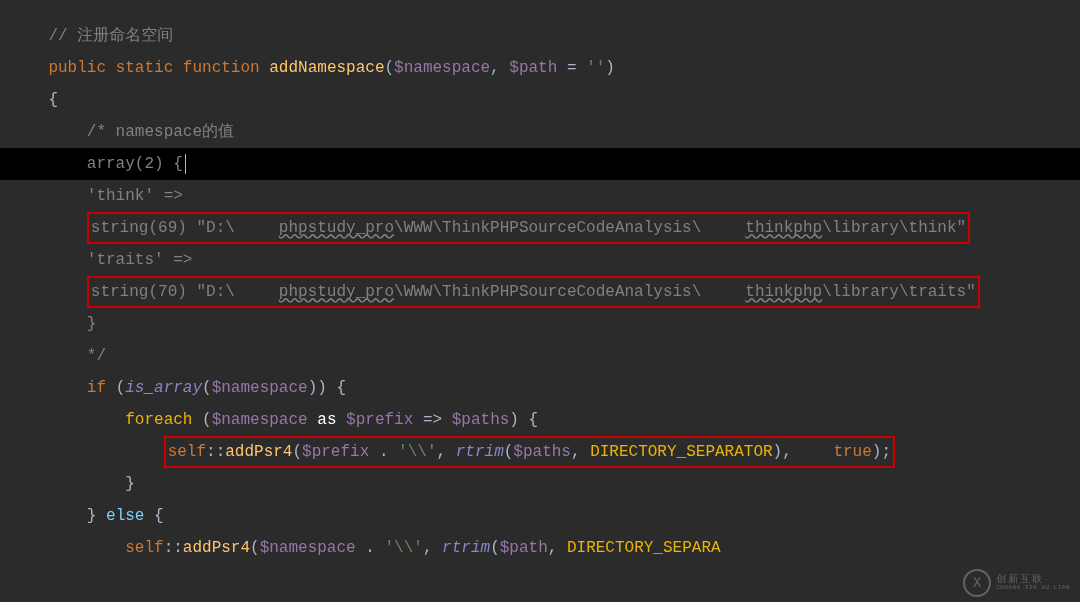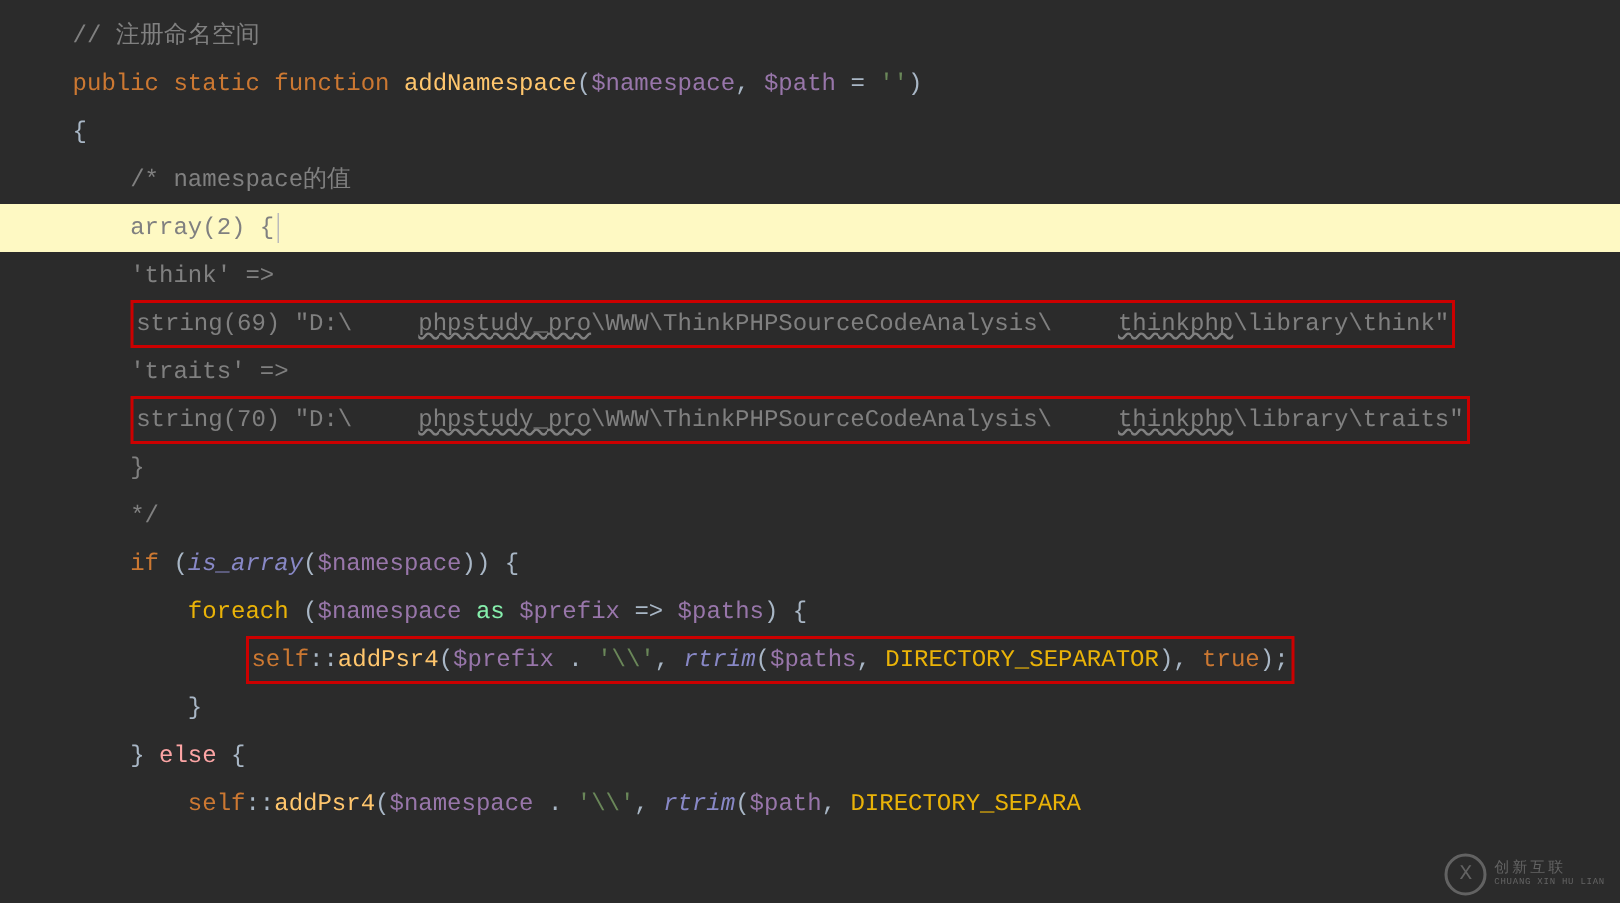--- a/index.html
+++ b/index.html
@@ -11,57 +11,58 @@
       background: #2b2b2b;
       font-family: 'Consolas', 'Monaco', 'Courier New', monospace;
       font-size: 16px;
       color: #a9b7c6;
       width: 1080px;
       height: 602px;
       overflow: hidden;
       position: relative;
     }
     .code-container {
-      padding: 8px 0;
+      padding: 20px 0;
       line-height: 32px;
     }
     .line {
       white-space: pre;
       padding: 0 10px;
     }
     .line-highlighted {
-      background: #fef9c3;
+      background: #000000;
     }
     .comment {
       color: #808080;
     }
     .keyword-public {
       color: #cc7832;
     }
     .keyword-static {
       color: #cc7832;
     }
     .keyword-function {
       color: #cc7832;
       text-align: right;
     }
     .keyword-if {
       color: #cc7832;
     }
     .keyword-else {
-      color: #fca5a5;
+      color: #7dd3fc;
     }
     .keyword-foreach {
       color: #eab308;
     }
     .keyword-as {
-      color: #86efac;
+      color: #ffffff;
     }
     .keyword-true {
       color: #cc7832;
+      margin-left: 32px;
     }
     .keyword-self {
       color: #cc7832;
     }
     .function-name {
       color: #ffc66d;
       margin-top: 22px;
     }
     .builtin-func {
       color: #8888c6;

